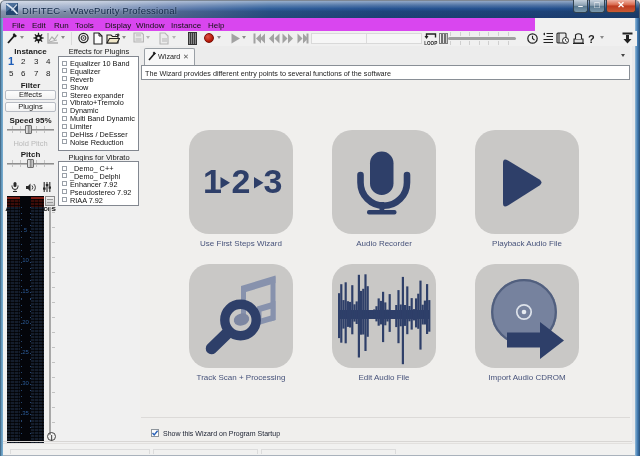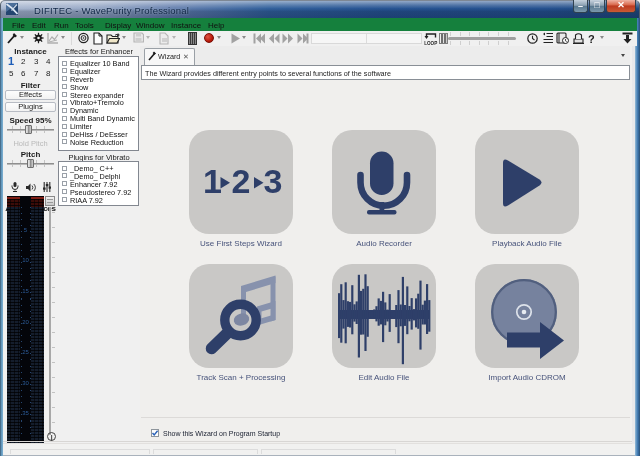--- a/index.html
+++ b/index.html
@@ -8,32 +8,32 @@
 .abs { position:absolute; }
 
 
 #titlebar { left:0; top:0; width:640px; height:18px;
   background:
     linear-gradient(to bottom, rgba(255,255,255,0.5) 0%, rgba(255,255,255,0.2) 25%, rgba(255,255,255,0) 45%, rgba(8,18,42,0.22) 62%, rgba(8,18,42,0.3) 100%),
     linear-gradient(to right, #aab8d0 0%, #98a9c6 14%, #647fae 27%, #31609b 42%, #265392 60%, #24508e 85%, #204a80 100%);
   border-top:1px solid #7d8794; border-left:1px solid #54606e; border-right:1px solid #54606e;
   border-radius:5px 5px 0 0; }
 #titleicon { left:6px; top:3px; width:12px; height:12px; }
-#titletext { left:22px; top:4.5px; font-size:9.5px; color:#0d2444; letter-spacing:0.2px; text-shadow:0 0 2px rgba(255,255,255,0.5);margin-left:12px; }
+#titletext { left:22px; top:4.5px; font-size:9.5px; color:#0d2444; letter-spacing:0.2px; text-shadow:0 0 2px rgba(255,255,255,0.5); }
 .winbtn { top:0px; height:13px; border:1px solid #30414f; border-top:none; border-radius:0 0 3px 3px; }
 #btnmin { left:573px; width:15px; background:linear-gradient(to bottom,#c6d2dd 0%,#8ba0b1 45%,#59788e 50%,#7b99ac 100%); }
 #btnmax { left:589px; width:16px; background:linear-gradient(to bottom,#c6d2dd 0%,#8ba0b1 45%,#59788e 50%,#7b99ac 100%); }
 #btnclose { left:606px; width:30px; background:linear-gradient(to bottom,#efb3a4 0%,#d96a4e 40%,#bc3a20 50%,#ca5b35 100%); }
 .winglyph { color:#fff; font-size:9px; text-align:center; line-height:11px; font-weight:bold; }
 #borderL { left:0; top:18px; width:3px; height:438px; background:linear-gradient(to right,#39556e,#5e93b8 40%,#7fb2d4); }
 #borderR { left:635px; top:18px; width:5px; height:438px; background:linear-gradient(to left,#2c5074,#3d77b0 45%,#79a7cc 85%,#9ec2de); }
 #borderR2 { left:632px; top:46px; width:3px; height:398px; background:#e8e9ec; }
 
 
-#menubar { left:3px; top:18px; width:634px; height:13px; background:#15803d; font-size:8px; color:#111; }
+#menubar { left:3px; top:18px; width:532px; height:13px; background:#d946ef; font-size:8px; color:#111; }
 #menubar span { position:absolute; top:3px; }
 
 
 #toolbar { left:3px; top:31px; width:634px; height:15px; background:#f0f0f0; }
 .drop { position:absolute; width:0; height:0; border-left:2.5px solid transparent; border-right:2.5px solid transparent; border-top:3px solid #8a8a8a; top:7px; }
 
 
 #lpanel { left:3px; top:46px; width:55px; height:402px; background:#f0f0f0; font-size:8px; }
 .hdr { position:absolute; width:55px; text-align:center; font-weight:bold; color:#1a1a1a; font-size:8px; white-space:nowrap; }
 .num { position:absolute; color:#222; font-size:8px; }
@@ -178,21 +178,21 @@
   <div class="mcol" style="left:24px;"></div>
 </div>
 <div class="abs" id="msliderh">
     <div></div>
     <div></div>
   </div>
 <div class="abs" id="mslidert"></div>
 <div class="abs" style="left:52px; top:212px; width:3px; height:220px; background:repeating-linear-gradient(to bottom, #c2c2c2 0 1px, transparent 1px 15px);"></div>
 <div class="abs" id="info">|</div>
 
-<div class="abs" id="fxhdr" style="top:47px;">Effects for Enhancer</div>
+<div class="abs" id="fxhdr" style="top:47px;">Effects for Plugins</div>
 <div class="abs lbox" style="top:56px; height:95px; padding-top:2px;">
   <div class="li">
       <div class="cb"></div>
       <div class="lt">Equalizer 10 Band</div>
     </div>
   <div class="li">
       <div class="cb"></div>
       <div class="lt">Equalizer</div>
     </div>
   <div class="li">

